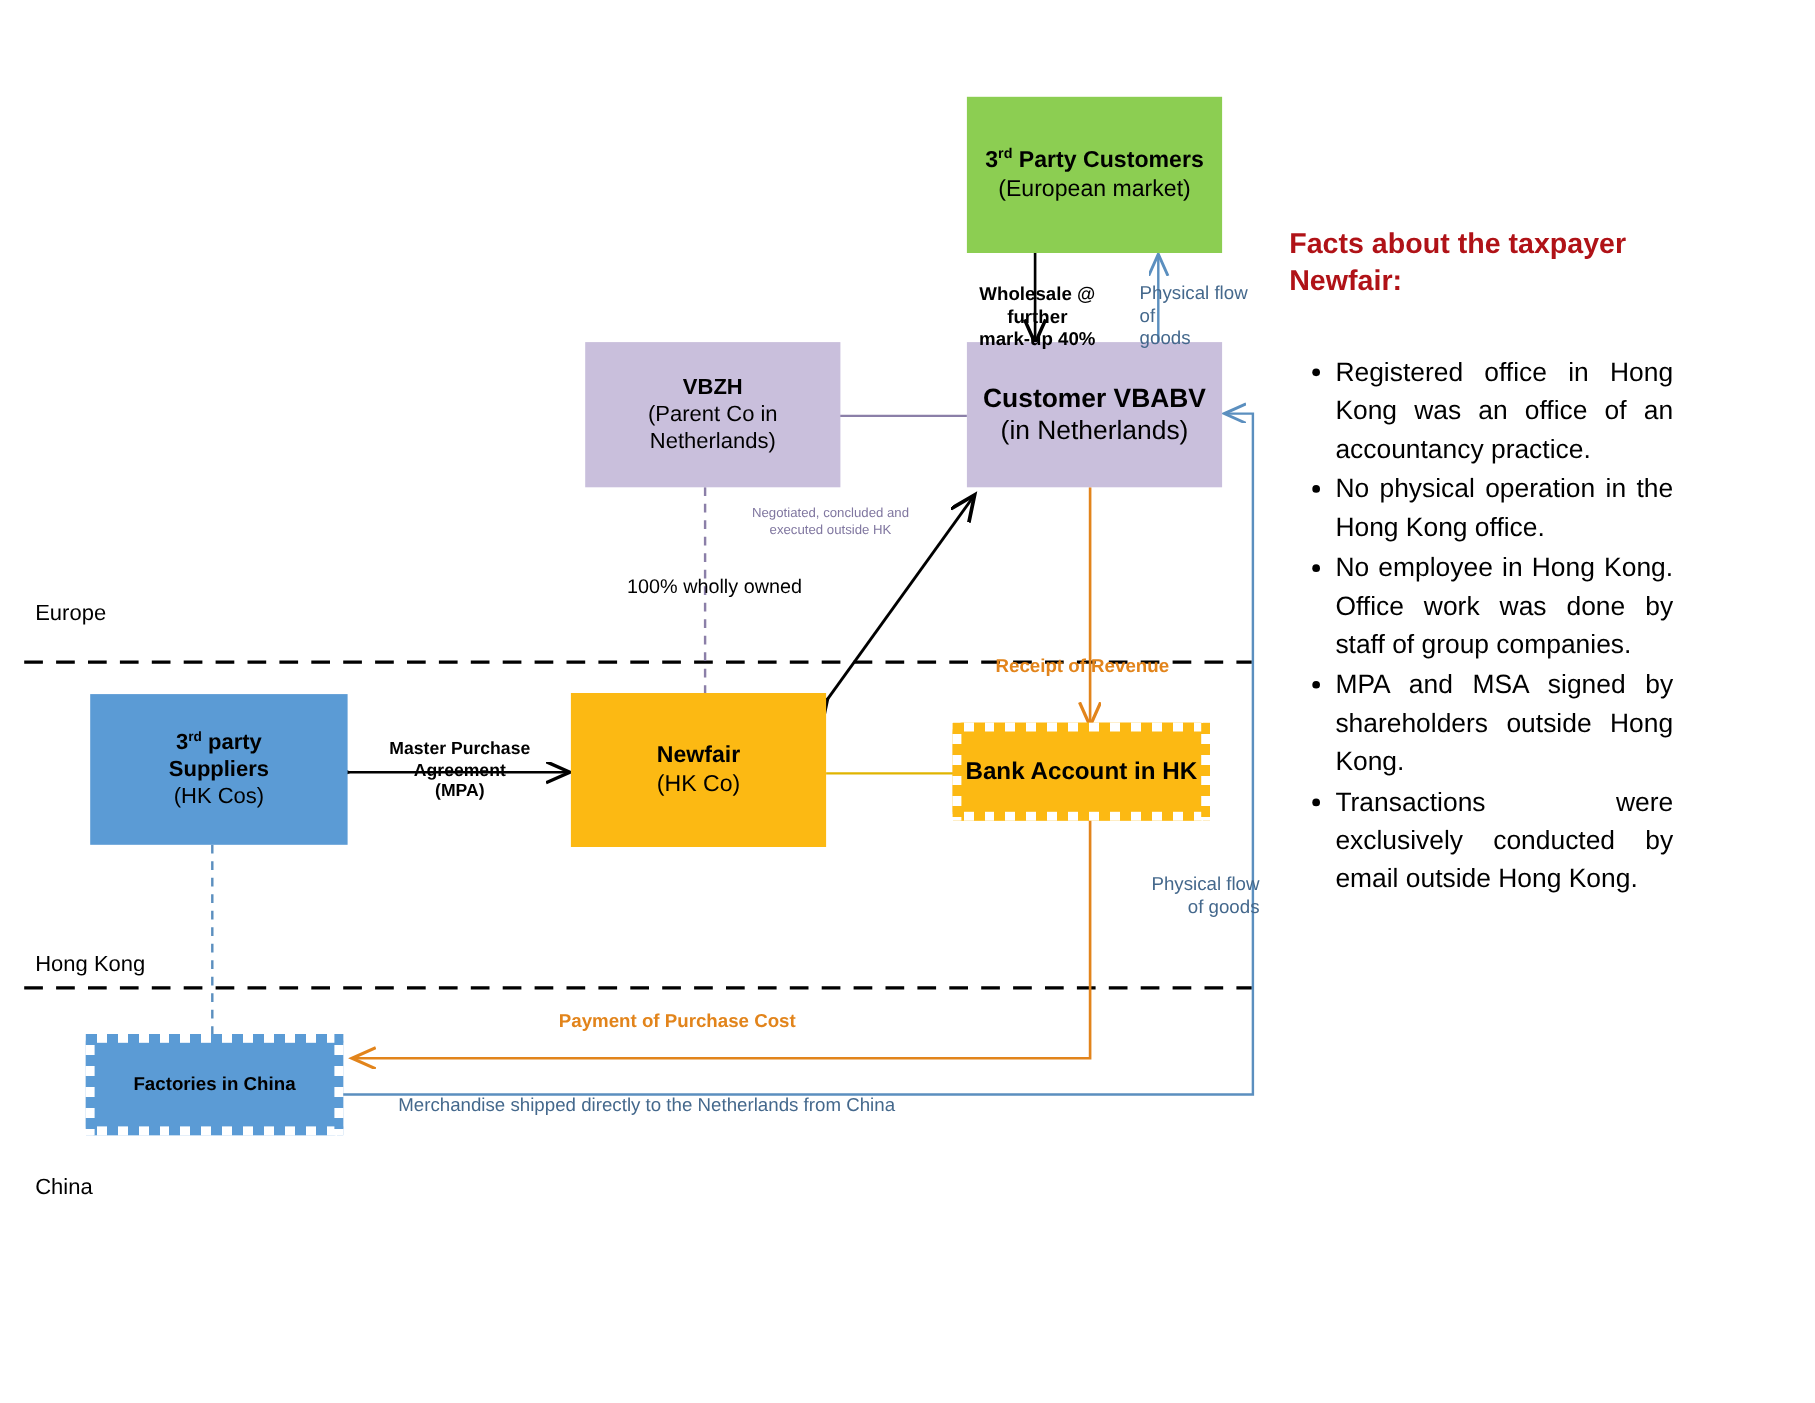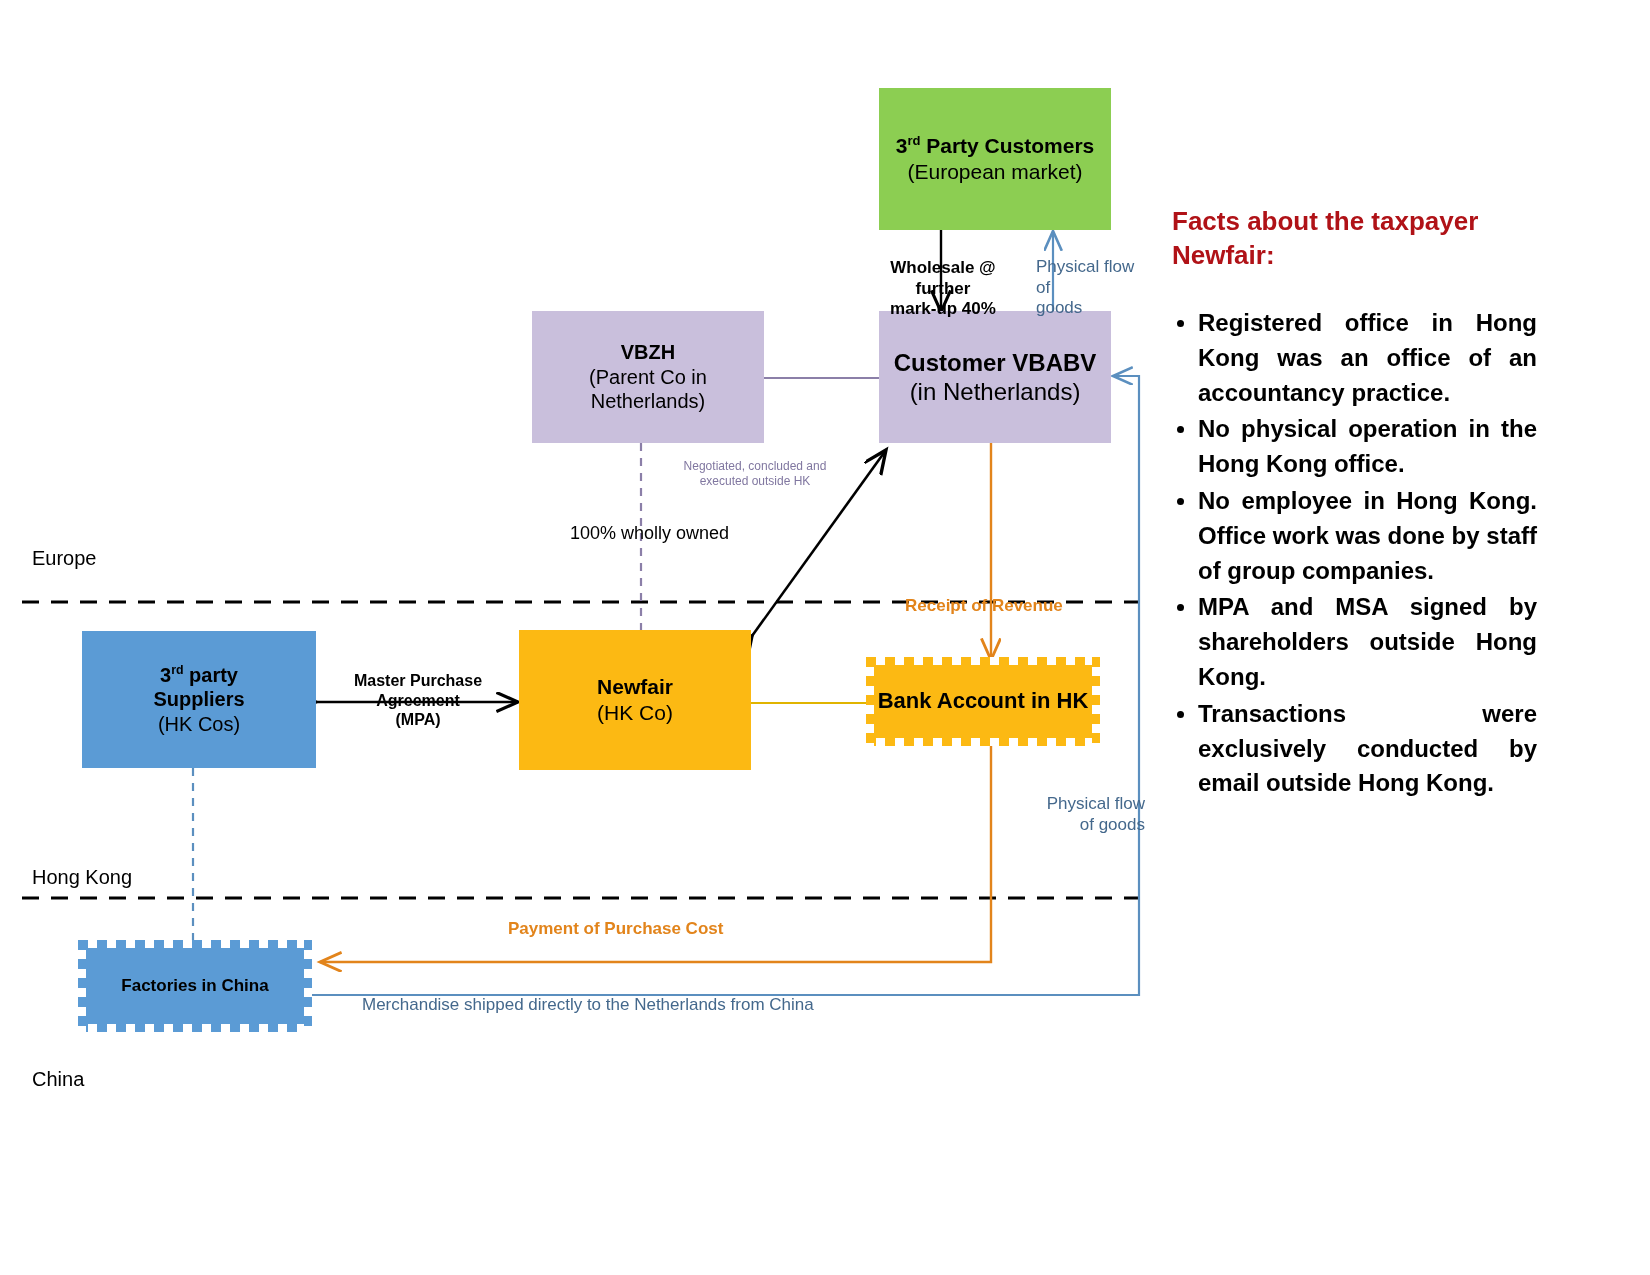--- a/index.html
+++ b/index.html
@@ -13,21 +13,21 @@
   .blue{background:#5B9BD5;color:#000;}
   .orange{background:#FCB913;color:#000;}
   .lbl{position:absolute;line-height:1.22;}
   .region{position:absolute;font-size:20px;color:#000;}
   svg.overlay{position:absolute;left:0;top:0;width:1650px;height:1275px;pointer-events:none;}
   sup{font-size:0.62em;vertical-align:super;line-height:0;}
   .facts-title{position:absolute;color:#B01217;font-weight:bold;font-size:26px;line-height:1.30;text-align:justify;}
   .facts-title span{display:block;}
   .facts-list{position:absolute;font-size:24px;line-height:1.45;color:#000;}
   .facts-list li{text-align:justify;margin-bottom:2px;}
-  .facts-list ul{margin:0;padding-left:26px;list-style-type:disc;font-weight:bold;}
+  .facts-list ul{margin:16px;padding-left:26px;list-style-type:disc;}
   .facts-list li::marker{font-size:0.95em;}
 </style>
 </head>
 <body>
 
 <div id="canvas">
 
   <svg class="overlay" viewBox="0 0 1650 1275">
     <defs>
       <marker id="ah-black" markerWidth="12" markerHeight="12" refX="9" refY="4" orient="auto" markerUnits="strokeWidth">

